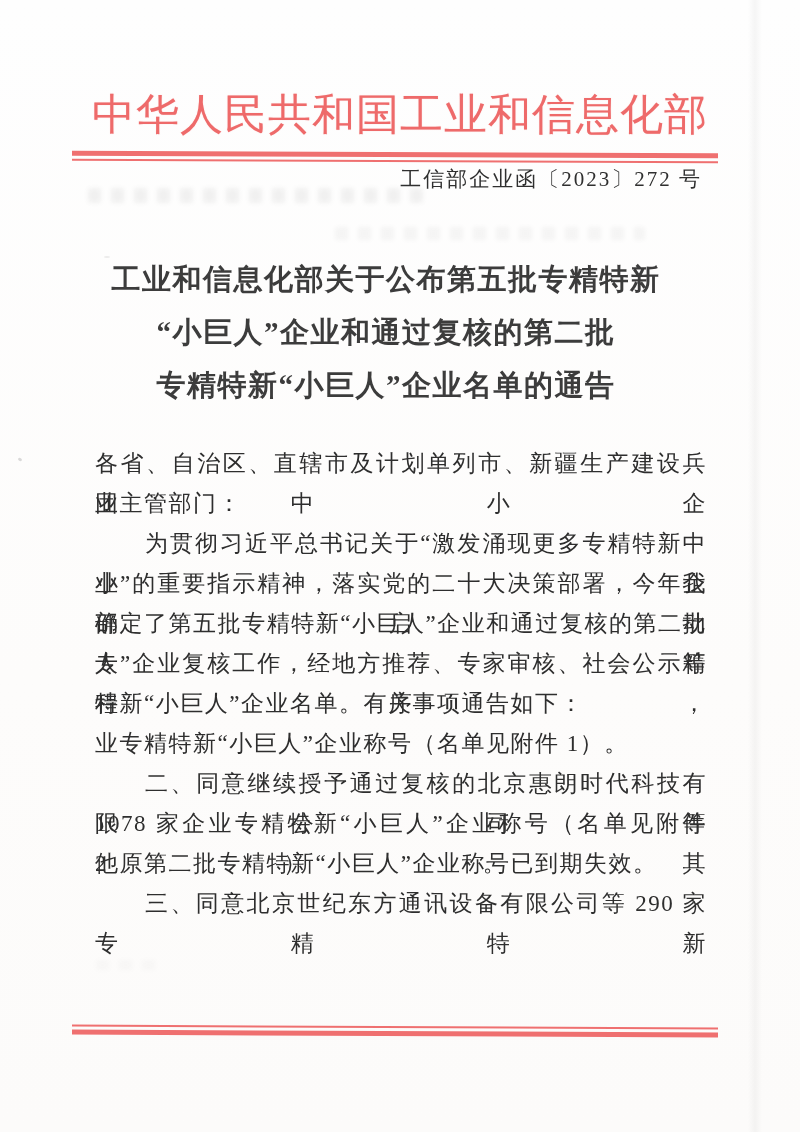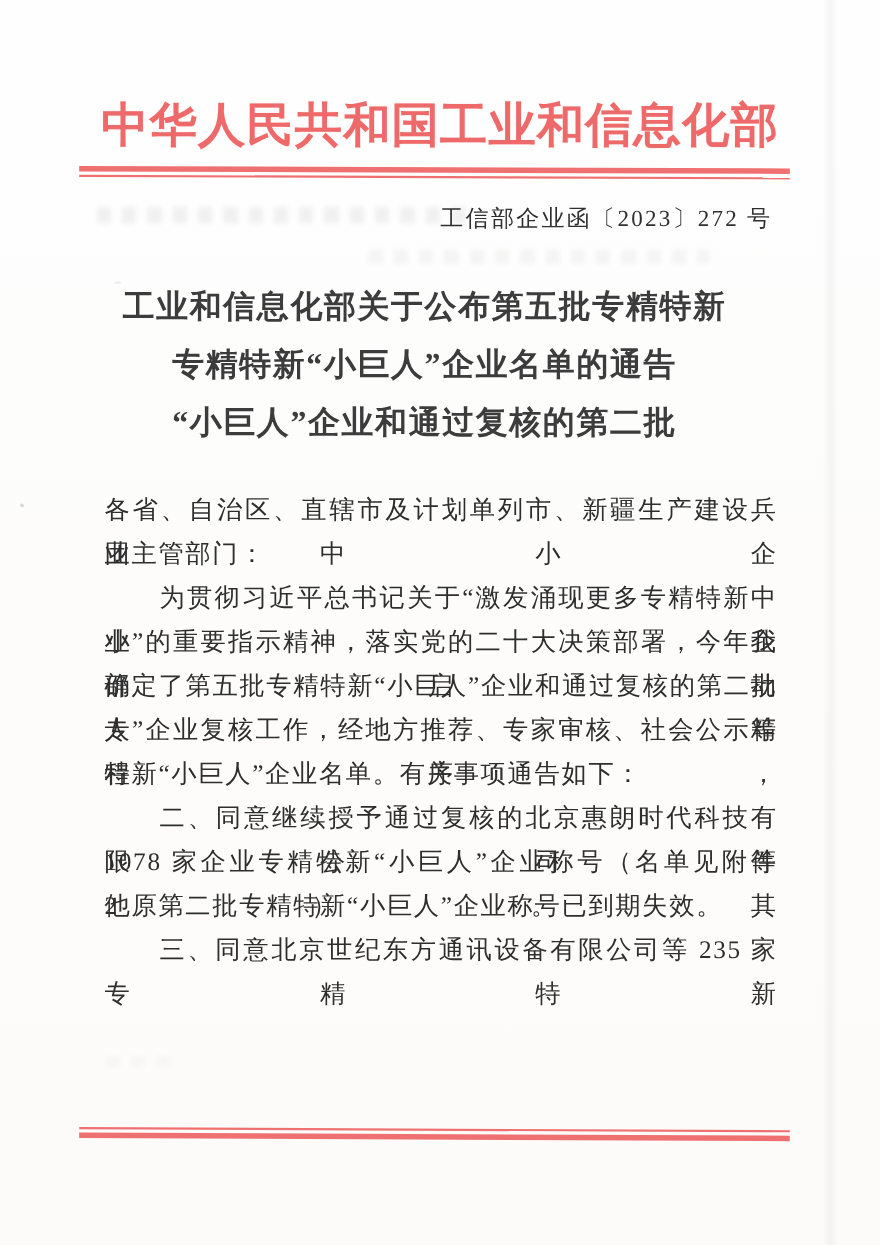--- a/index.html
+++ b/index.html
@@ -51,21 +51,21 @@
 
   .letterhead {
     position: absolute;
     top: 86px;
     left: 0;
     width: 800px;
     margin: 0;
     text-align: center;
     font-size: 43px;
     line-height: 58px;
-    font-weight: bold;
+    font-weight: normal;
     letter-spacing: 1px;
     color: #ee6a6a;
     text-shadow: 0 0 1px rgba(238,106,106,0.35);
     white-space: nowrap;
   }
   .rule {
     position: absolute;
     left: 72px;
     width: 646px;
     height: 3px;
@@ -81,21 +81,21 @@
     transform: rotate(0.2deg);
   }
   .rule-bottom {
     top: 1026px;
     border-top-width: 2px;
     border-bottom-width: 5px;
     transform: rotate(0.25deg);
   }
   .doc-number {
     position: absolute;
-    top: 184px;
+    top: 165px;
     right: 98px;
     font-size: 21px;
     line-height: 28px;
     color: #2f2f2f;
     letter-spacing: 2px;
     white-space: nowrap;
   }
   .notice-title {
     position: absolute;
     top: 253px;
@@ -146,34 +146,35 @@
   <div class="speck speck-2"></div>
 
   <h1 class="letterhead">中华人民共和国工业和信息化部</h1>
 
   <div class="rule rule-top"></div>
 
   <div class="doc-number">工信部企业函〔2023〕272 号</div>
 
   <div class="notice-title">
     <div>工业和信息化部关于公布第五批专精特新</div>
+    <div>“小巨人”企业和通过复核的第二批</div>
     <div>专精特新“小巨人”企业名单的通告</div>
-    <div>“小巨人”企业和通过复核的第二批</div>
   </div>
 
   <div class="body-text">
     <p class="full">各省、自治区、直辖市及计划单列市、新疆生产建设兵团中小企</p>
     <p class="end">业主管部门：</p>
     <p class="full indent">为贯彻习近平总书记关于“激发涌现更多专精特新中小企</p>
     <p class="full">业”的重要指示精神，落实党的二十大决策部署，今年我部启动</p>
     <p class="full">确定了第五批专精特新“小巨人”企业和通过复核的第二批专精</p>
     <p class="full">人”企业复核工作，经地方推荐、专家审核、社会公示等程序，</p>
     <p class="end">特新“小巨人”企业名单。有关事项通告如下：</p>
+    <p class="end">业专精特新“小巨人”企业称号（名单见附件 1）。</p>
     <p class="full indent">二、同意继续授予通过复核的北京惠朗时代科技有限公司等</p>
     <p class="full">1078 家企业专精特新“小巨人”企业称号（名单见附件 2）。其</p>
     <p class="end">他原第二批专精特新“小巨人”企业称号已到期失效。</p>
-    <p class="full indent">三、同意北京世纪东方通讯设备有限公司等 235 家专精特新</p>
+    <p class="full indent">三、同意北京世纪东方通讯设备有限公司等 290 家专精特新</p>
   </div>
 
   <div class="rule rule-bottom"></div>
 
   <div class="edge-shadow"></div>
 </div>
 
 </body></html>

